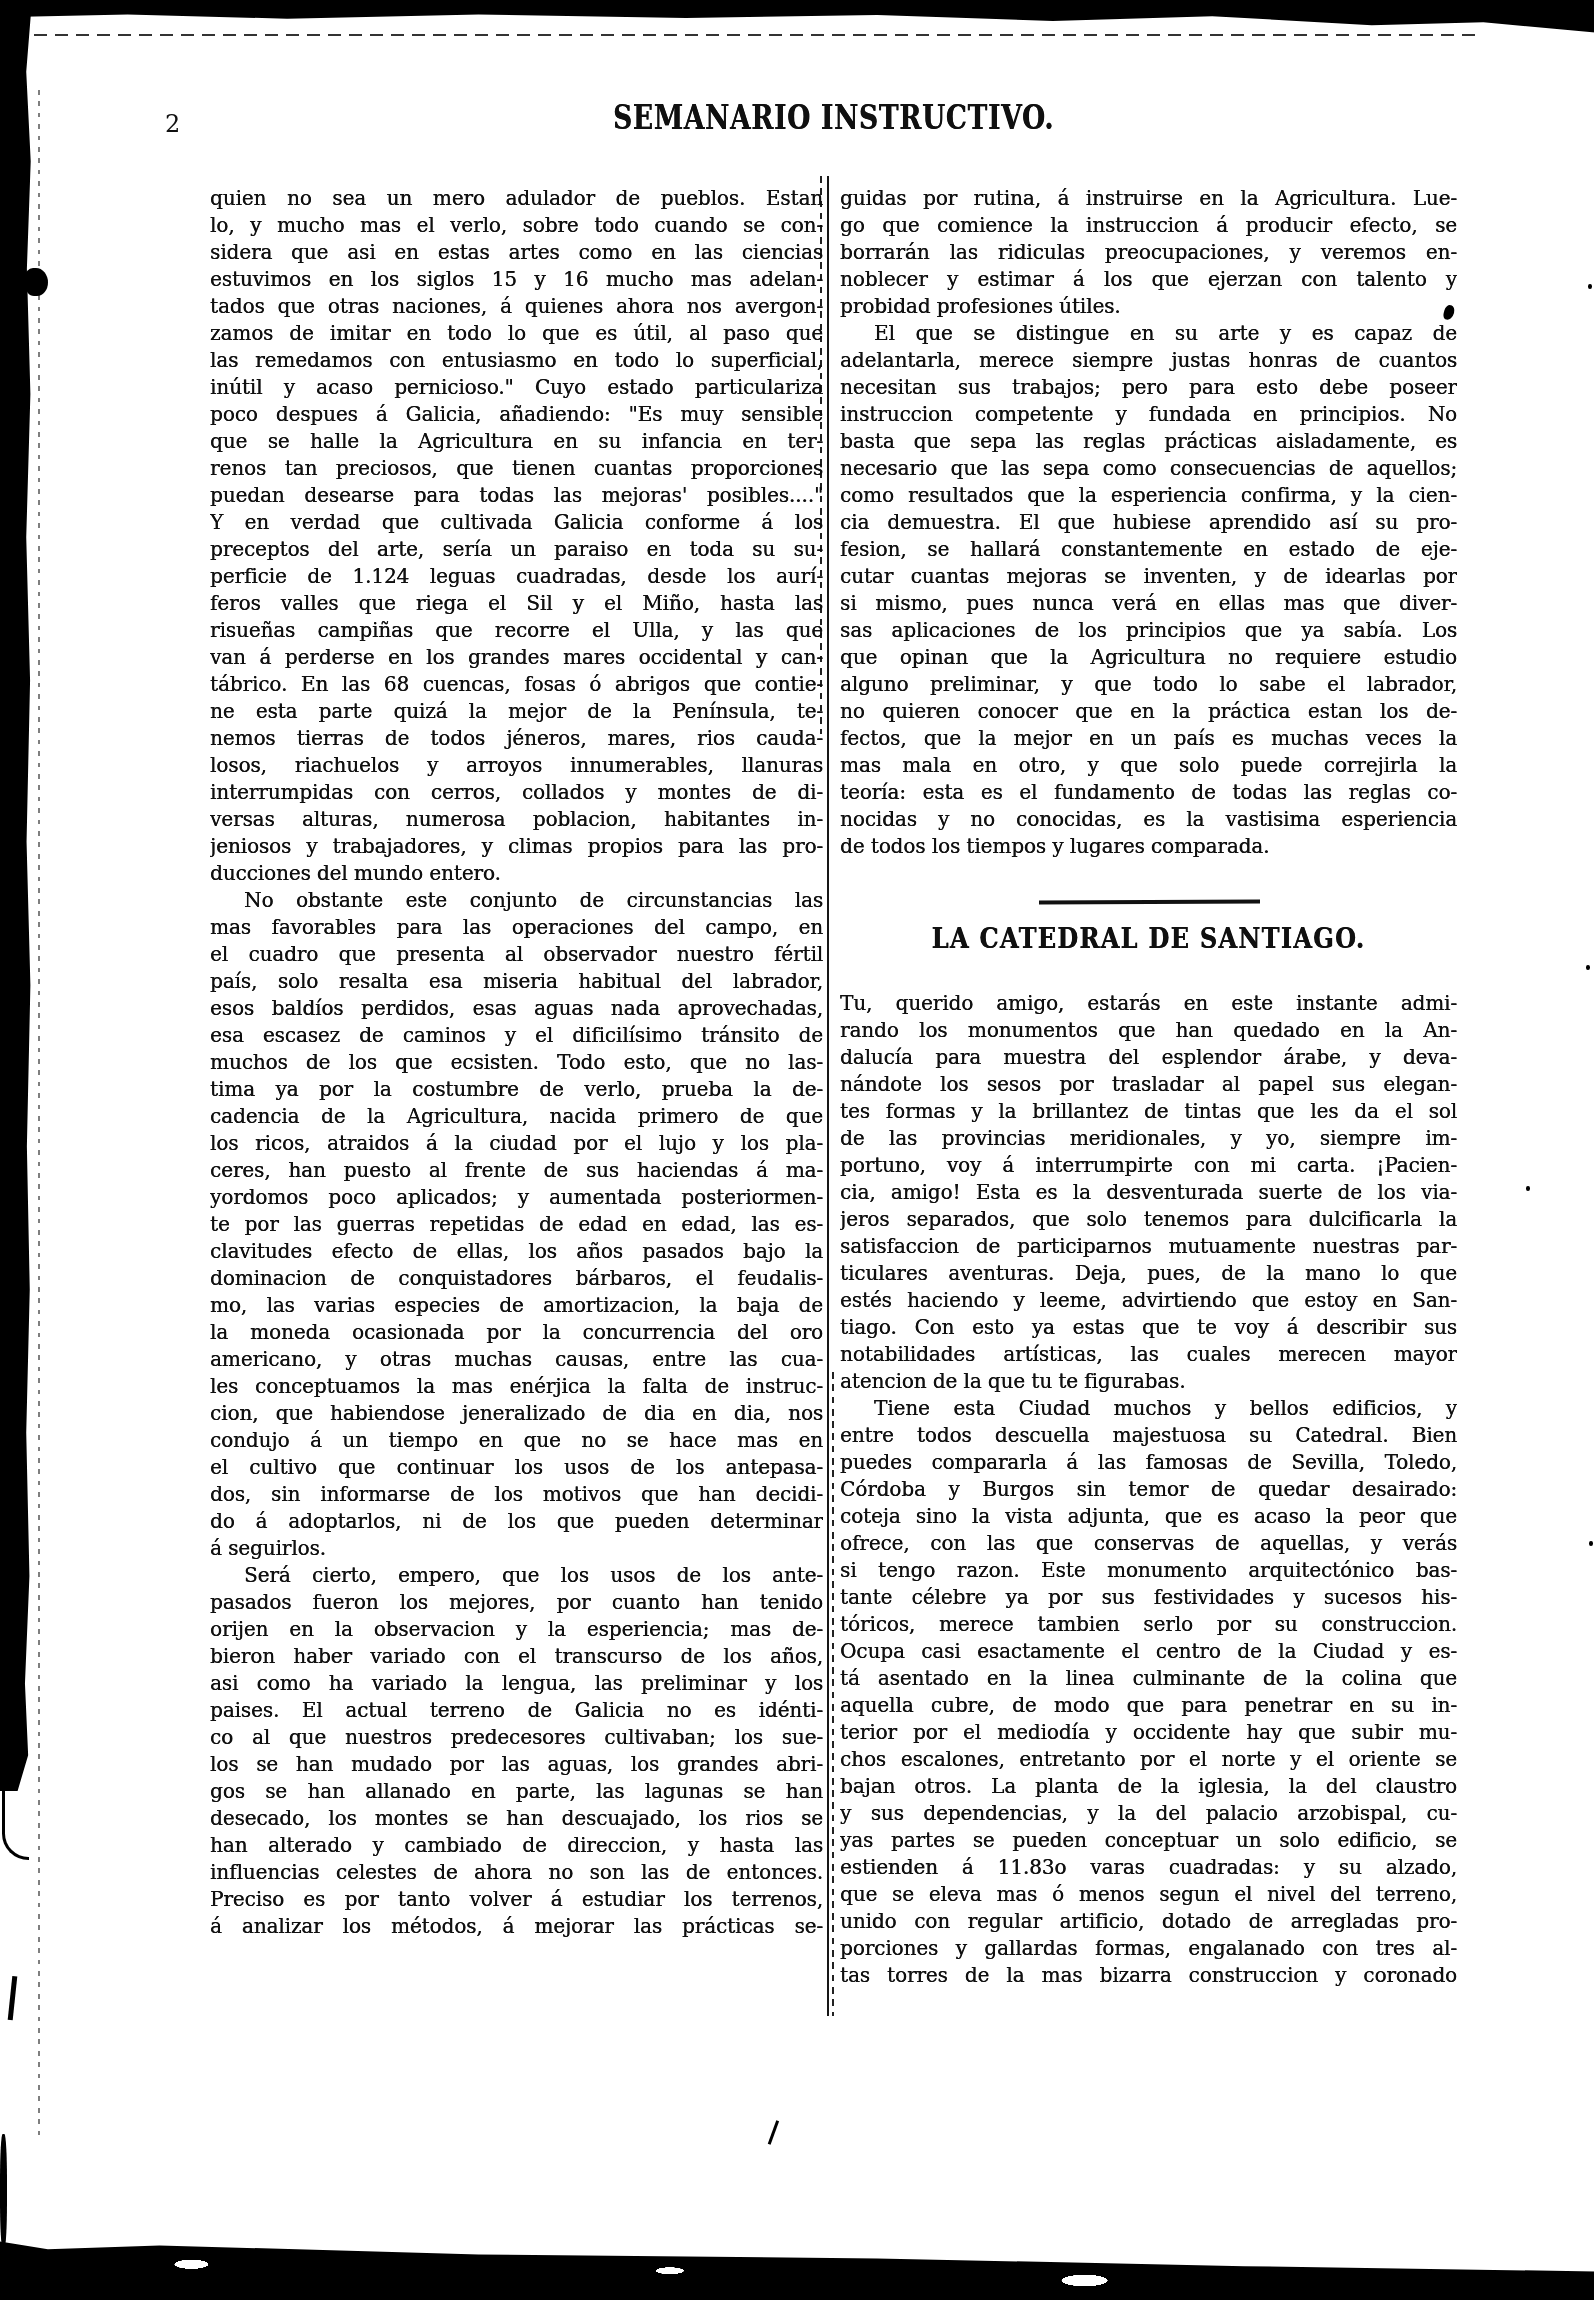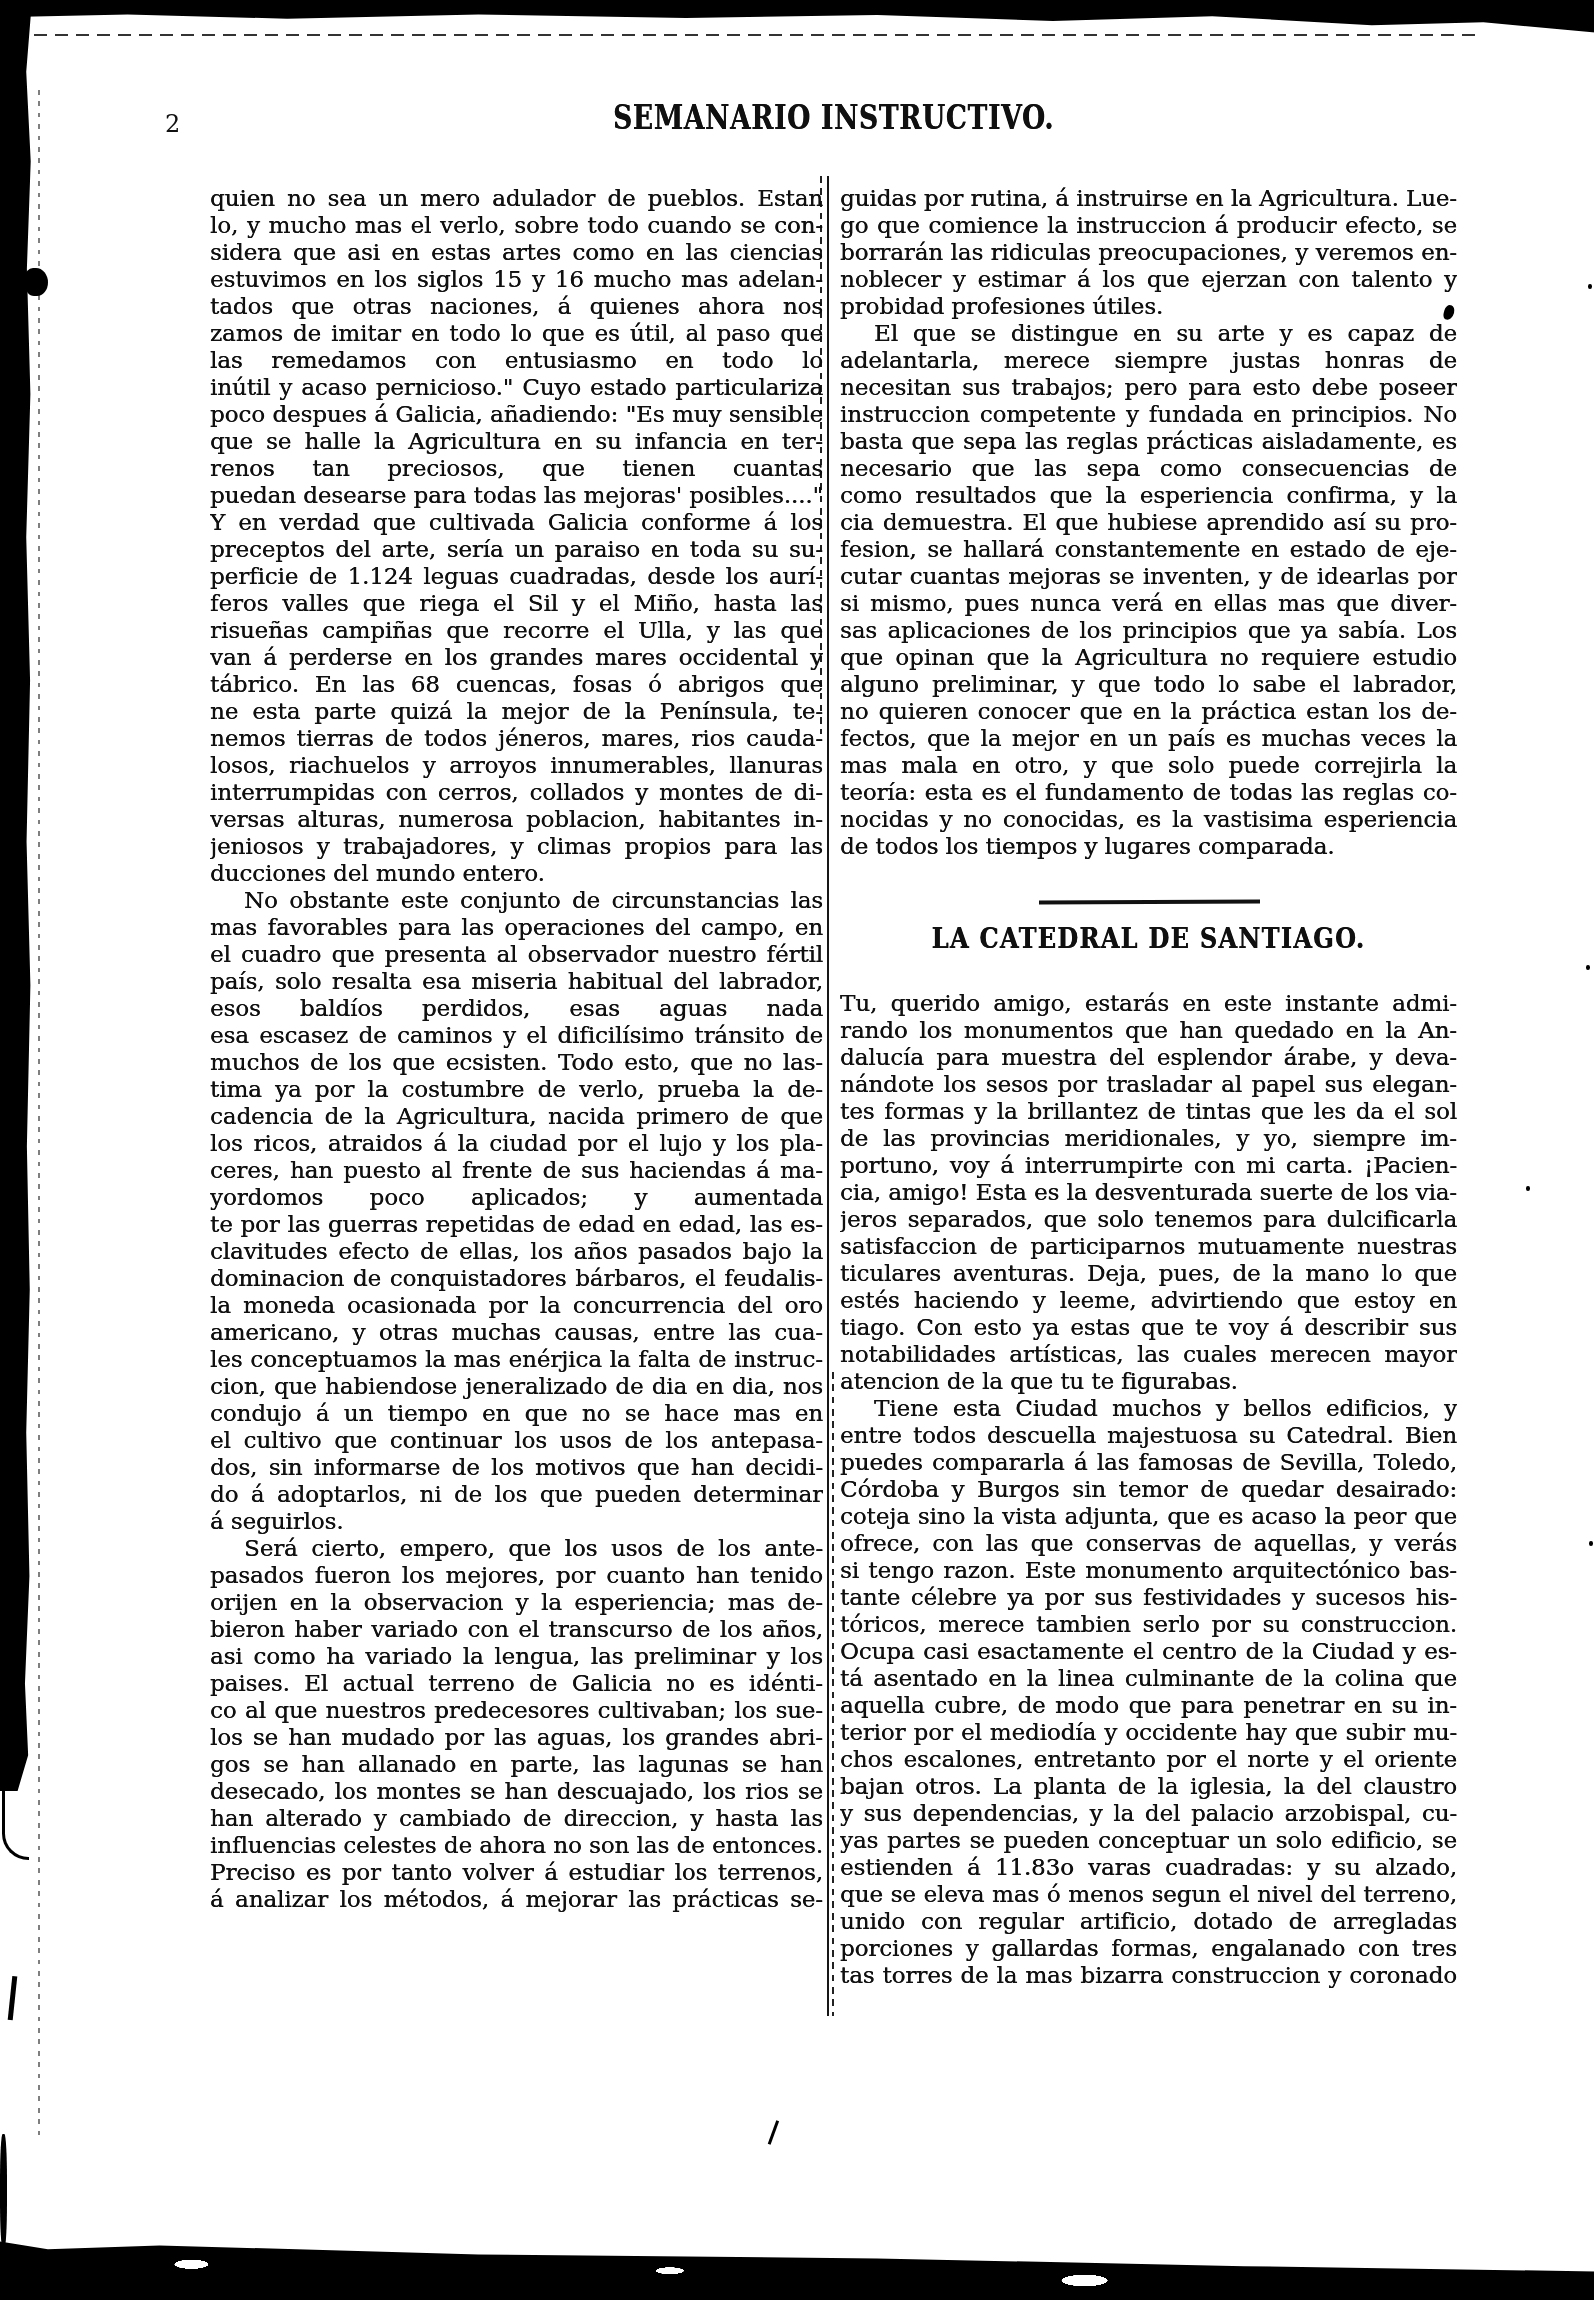--- a/index.html
+++ b/index.html
@@ -39,21 +39,21 @@
   .colrule-dash1{position:absolute;left:820px;top:176px;width:1.9px;height:558px;
     background:repeating-linear-gradient(to bottom,#222 0 6.6px,rgba(0,0,0,0) 6.6px 12.3px);}
   .colrule-dash2{position:absolute;left:832px;top:1372px;width:1.9px;height:644px;
     background:repeating-linear-gradient(to bottom,#222 0 6.6px,rgba(0,0,0,0) 6.6px 12.3px);}
   
   .page-number{position:absolute;left:165px;top:110px;font-size:24px;color:#101010;}
   .masthead{position:absolute;left:210px;top:97px;width:1247px;text-align:center;
     font-size:34px;font-weight:bold;letter-spacing:0.9px;transform:scaleX(0.78);transform-origin:center;
     text-shadow:0.4px 0 0 #101010;}
   
-  .column{position:absolute;font-size:23px;text-shadow:0.3px 0 0 #111;letter-spacing:-0.1px;}
+  .column{position:absolute;font-size:20px;text-shadow:0.3px 0 0 #111;letter-spacing:-0.1px;}
   .column-left{left:210px;top:185px;width:613px;}
   .column-right{left:840px;top:185px;width:617px;}
   .column-article{left:840px;top:990px;width:617px;}
   .line{height:27px;line-height:27px;text-align:justify;text-align-last:justify;overflow:hidden;white-space:normal;}
   .column-article .line{height:27px;line-height:27px;}
   .line.indent{padding-left:34px;}
   .line.para-end{text-align-last:left;}
   
   .section-rule{position:absolute;left:1039px;top:900px;width:221px;height:3.8px;background:#111;transform:rotate(-0.3deg);}
   .article-heading{position:absolute;left:840px;top:922px;width:617px;margin:0;text-align:center;
@@ -123,20 +123,21 @@
       <div class="line">esa escasez de caminos y el dificilísimo tránsito de</div>
       <div class="line">muchos de los que ecsisten. Todo esto, que no las-</div>
       <div class="line">tima ya por la costumbre de verlo, prueba la de-</div>
       <div class="line">cadencia de la Agricultura, nacida primero de que</div>
       <div class="line">los ricos, atraidos á la ciudad por el lujo y los pla-</div>
       <div class="line">ceres, han puesto al frente de sus haciendas á ma-</div>
       <div class="line">yordomos poco aplicados; y aumentada posteriormen-</div>
       <div class="line">te por las guerras repetidas de edad en edad, las es-</div>
       <div class="line">clavitudes efecto de ellas, los años pasados bajo la</div>
       <div class="line">dominacion de conquistadores bárbaros, el feudalis-</div>
+      <div class="line">mo, las varias especies de amortizacion, la baja de</div>
       <div class="line">la moneda ocasionada por la concurrencia del oro</div>
       <div class="line">americano, y otras muchas causas, entre las cua-</div>
       <div class="line">les conceptuamos la mas enérjica la falta de instruc-</div>
       <div class="line">cion, que habiendose jeneralizado de dia en dia, nos</div>
       <div class="line">condujo á un tiempo en que no se hace mas en</div>
       <div class="line">el cultivo que continuar los usos de los antepasa-</div>
       <div class="line">dos, sin informarse de los motivos que han decidi-</div>
       <div class="line">do á adoptarlos, ni de los que pueden determinar</div>
       <div class="line para-end">á seguirlos.</div>
       <div class="line indent">Será cierto, empero, que los usos de los ante-</div>

